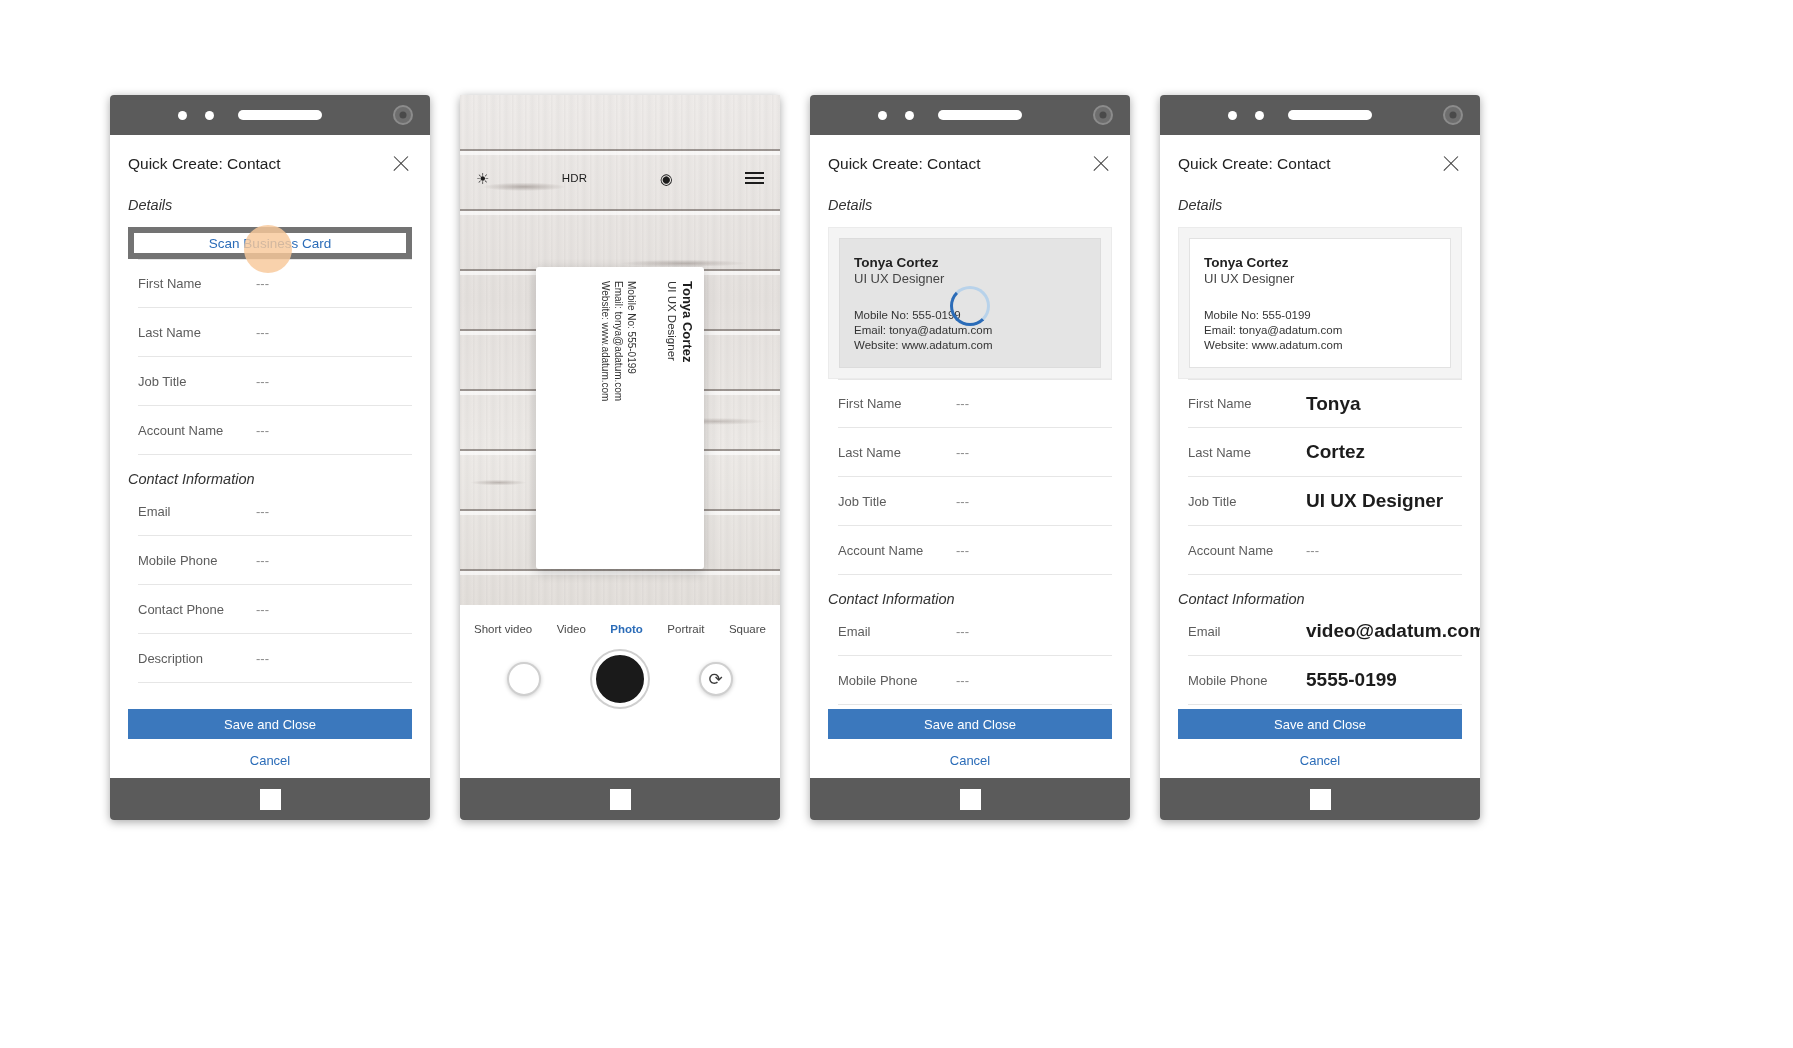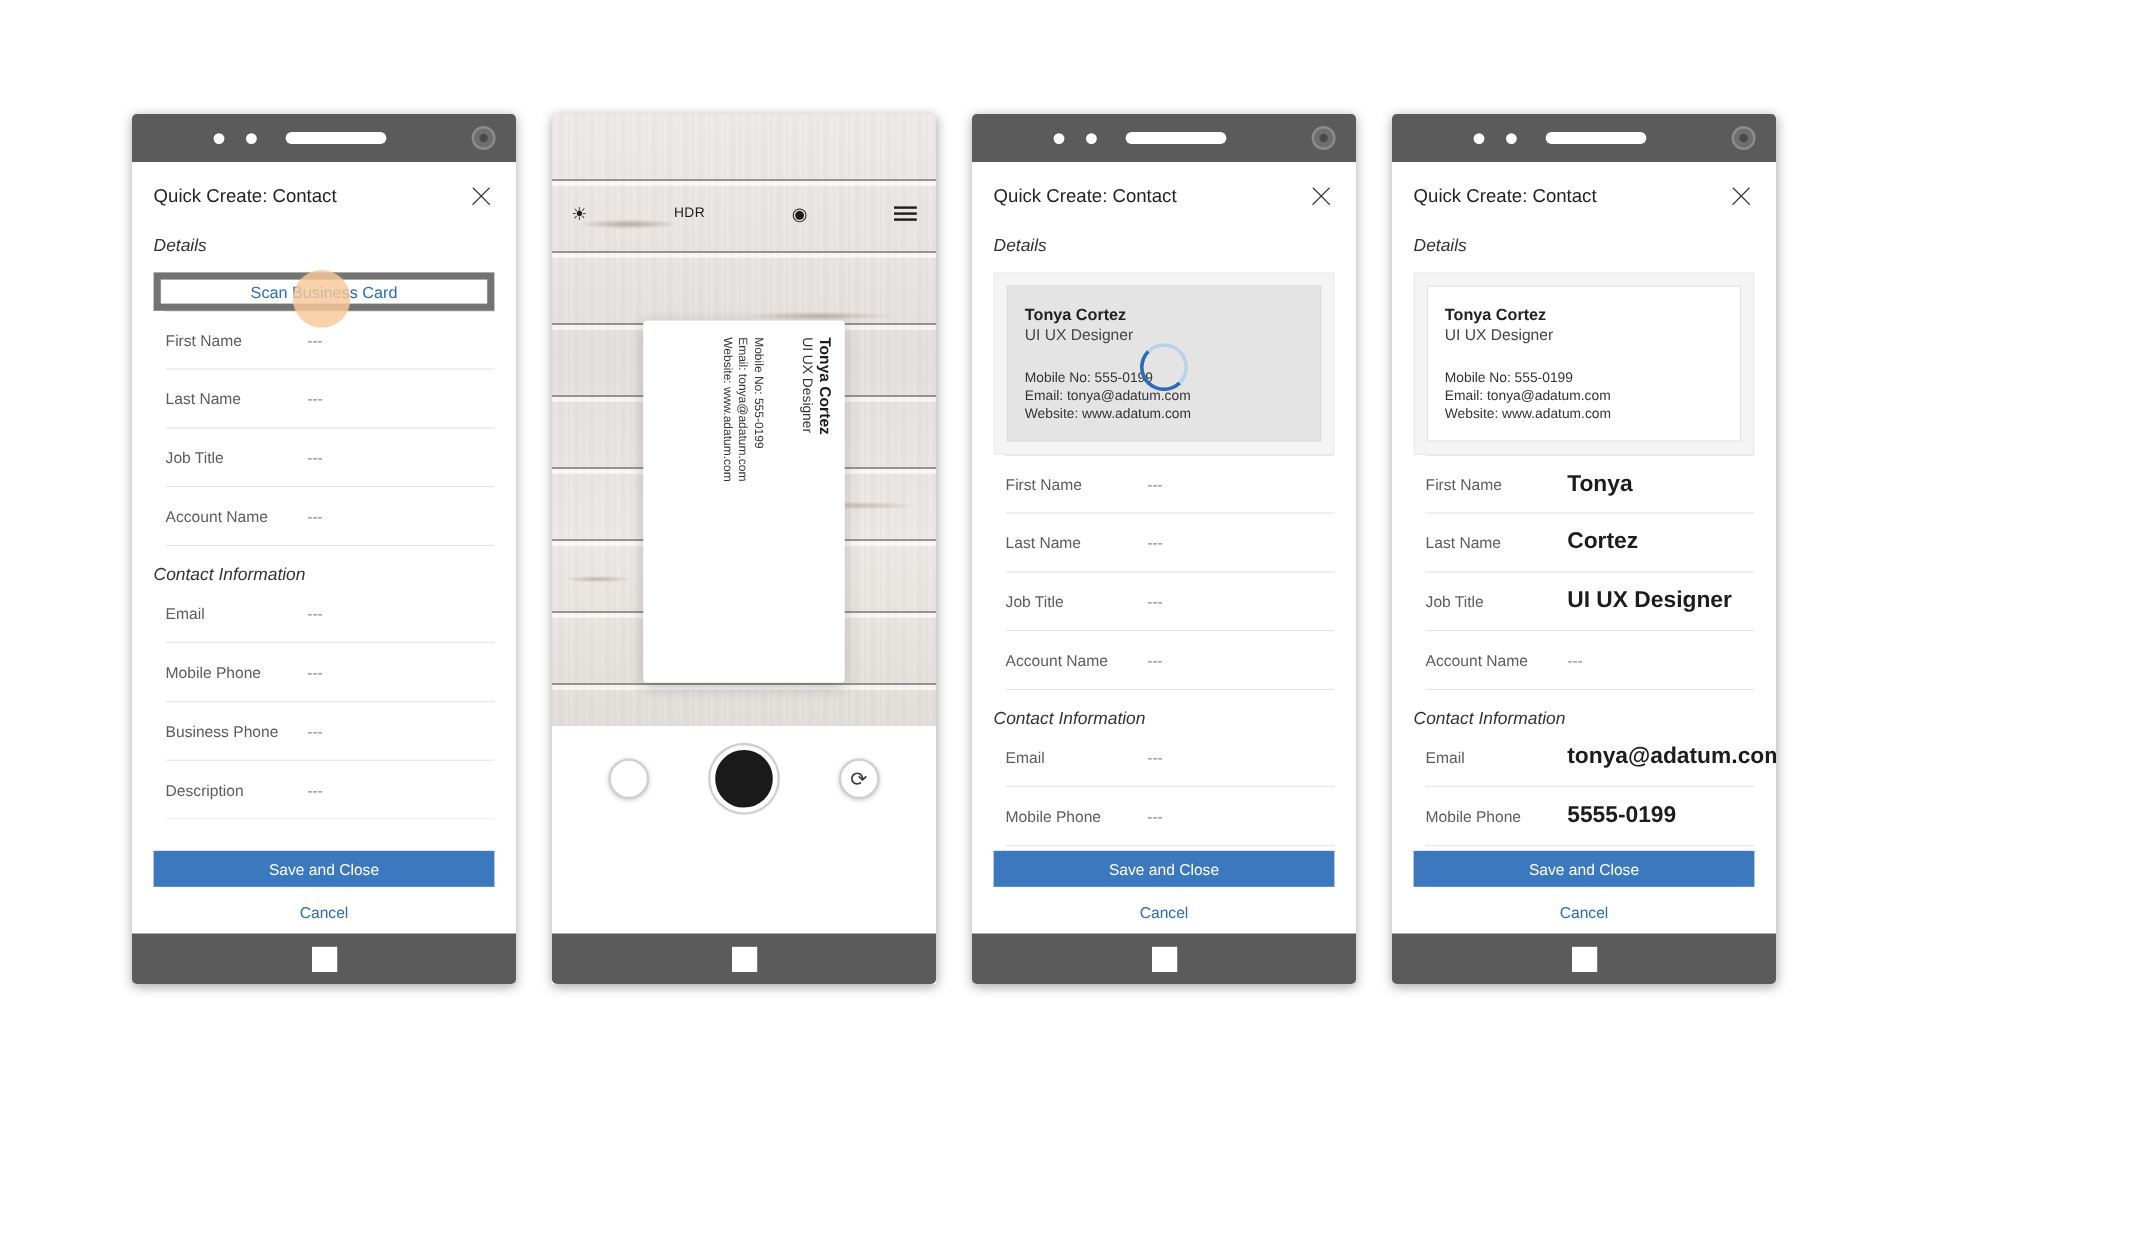--- a/index.html
+++ b/index.html
@@ -265,21 +265,21 @@
       <div class="fields-scroll">
         <div class="field">
           <span class="lbl">Email</span>
           <span class="val">---</span>
         </div>
         <div class="field">
           <span class="lbl">Mobile Phone</span>
           <span class="val">---</span>
         </div>
         <div class="field">
-          <span class="lbl">Business Phone</span>
+          <span class="lbl">Contact Phone</span>
           <span class="val">---</span>
         </div>
         <div class="field">
           <span class="lbl">Description</span>
           <span class="val">---</span>
         </div>
       </div>
 
       <div class="btn-bar">
         <div class="save-btn">Save and Close</div>
@@ -322,20 +322,27 @@
           <div class="bc-role">UI UX Designer</div>
           <div class="bc-small">
             <div>Mobile No: 555-0199</div>
             <div>Email: tonya@adatum.com</div>
             <div>Website: www.adatum.com</div>
           </div>
         </div>
       </div>
 
       <div class="cam-bottom">
+        <div class="modes">
+          <span class="mode">Short video</span>
+          <span class="mode">Video</span>
+          <span class="mode active">Photo</span>
+          <span class="mode">Portrait</span>
+          <span class="mode">Square</span>
+        </div>
         <div class="shutter-row">
           <span class="small-circle"></span>
           <span class="shutter"></span>
           <span class="flip">⟳</span>
         </div>
       </div>
     </div>
 
     <div class="bezel-bottom">
       <span class="home-sq"></span>
@@ -459,21 +466,21 @@
           <span class="lbl">Account Name</span>
           <span class="val">---</span>
         </div>
       </div>
 
       <div class="section-head sub">Contact Information</div>
 
       <div class="fields-scroll">
         <div class="field">
           <span class="lbl">Email</span>
-          <span class="val filled">tonya@adatum.com</span>
+          <span class="val filled">video@adatum.com</span>
         </div>
         <div class="field">
           <span class="lbl">Mobile Phone</span>
           <span class="val filled">5555-0199</span>
         </div>
       </div>
 
       <div class="btn-bar">
         <div class="save-btn">Save and Close</div>
         <div class="cancel-link">Cancel</div>

